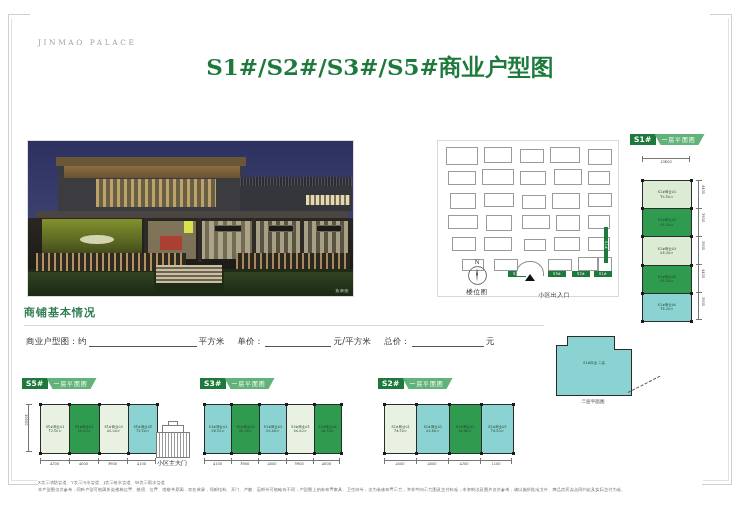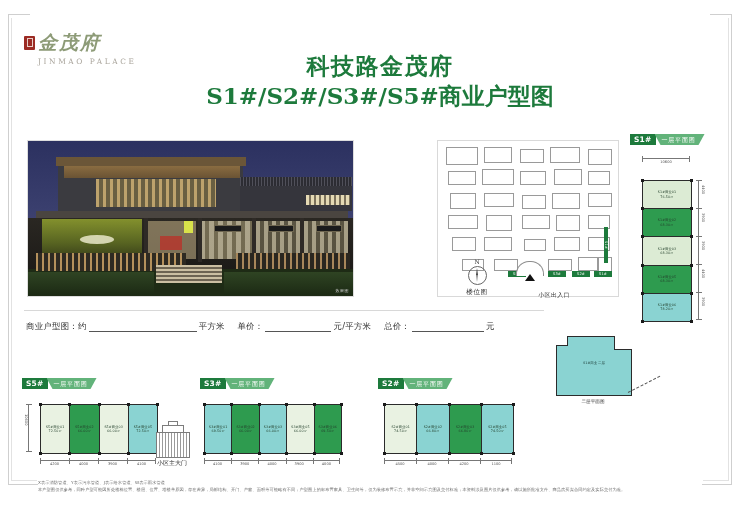--- a/index.html
+++ b/index.html
@@ -185,29 +185,24 @@
   <div class="frame-r"></div>
   <div class="frame-r2"></div>
   <div class="frame-tl"></div>
   <div class="frame-tr"></div>
   <div class="frame-bl"></div>
   <div class="frame-br"></div>
   <div class="frame-bl2"></div>
   <div class="frame-br2"></div>
 
   <div class="logo">
-    <div class="logo-row">
-      <div class="logo-seal"></div>
-      <div class="logo-cn">金茂府</div>
-    </div>
     <div class="logo-en">JINMAO PALACE</div>
   </div>
 
   <div class="title">
-    <div class="title-1">科技路金茂府</div>
     <div class="title-2">S1#/S2#/S3#/S5#商业户型图</div>
   </div>
 
   <div class="photo">
     <div class="sky"></div>
     <div class="bld-upper"></div>
     <div class="eave"></div>
     <div class="eave-soffit"></div>
     <div class="glass-up"></div>
     <div class="bld-right"></div>
@@ -232,20 +227,21 @@
     <div class="grass"></div>
     <div class="fence"></div>
     <div class="fence2"></div>
     <div class="steps"></div>
     <div class="hedge hedge-l"></div>
     <div class="hedge hedge-r"></div>
     <div class="photo-wm">效果图</div>
   </div>
 
   <div class="info">
+    <div class="info-h">商铺基本情况</div>
     <div class="info-rule"></div>
     <div id="info-rows">
         <div class="info-line">
           <span class="lbl">商业户型图：约</span>
           <span class="blank b4"></span>
           <span class="lbl">平方米</span>
           <span class="lbl">　单价：</span>
           <span class="blank b5"></span>
           <span class="lbl">元/平方米</span>
           <span class="lbl">　总价：</span>

